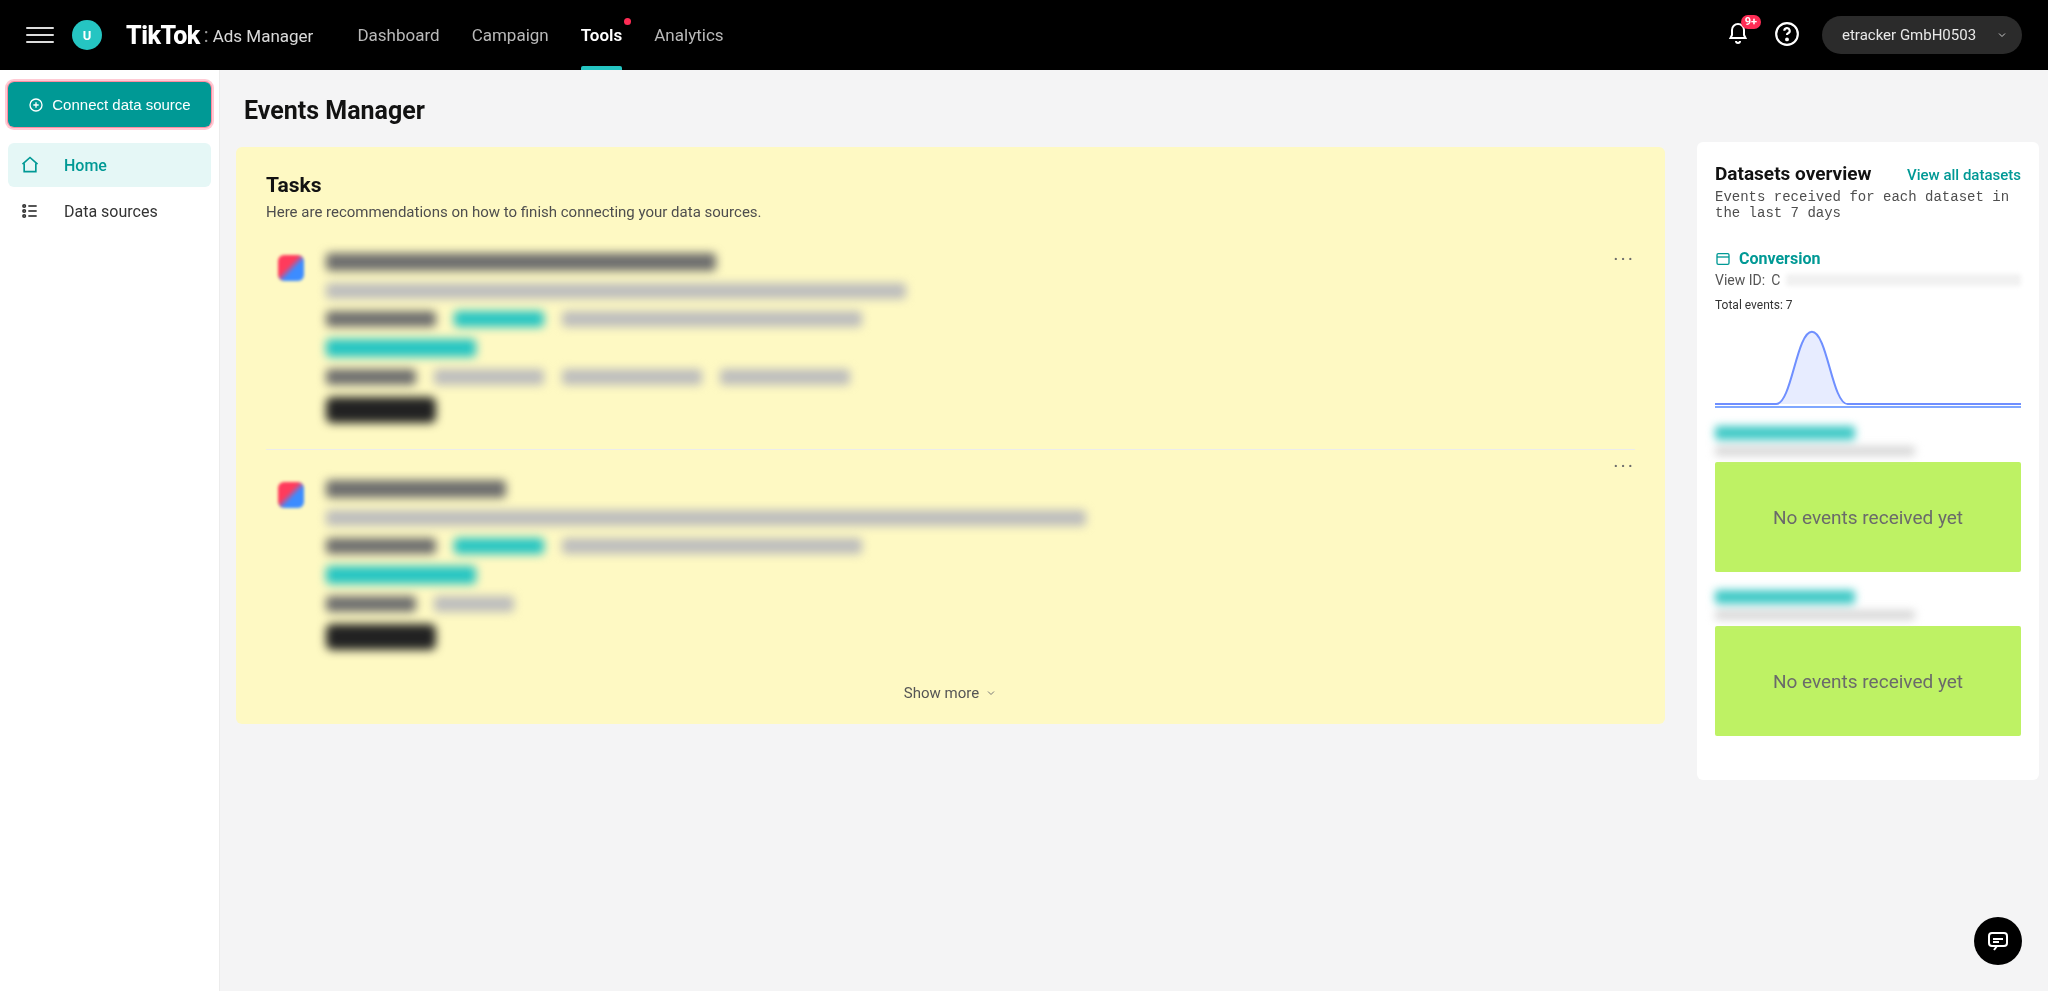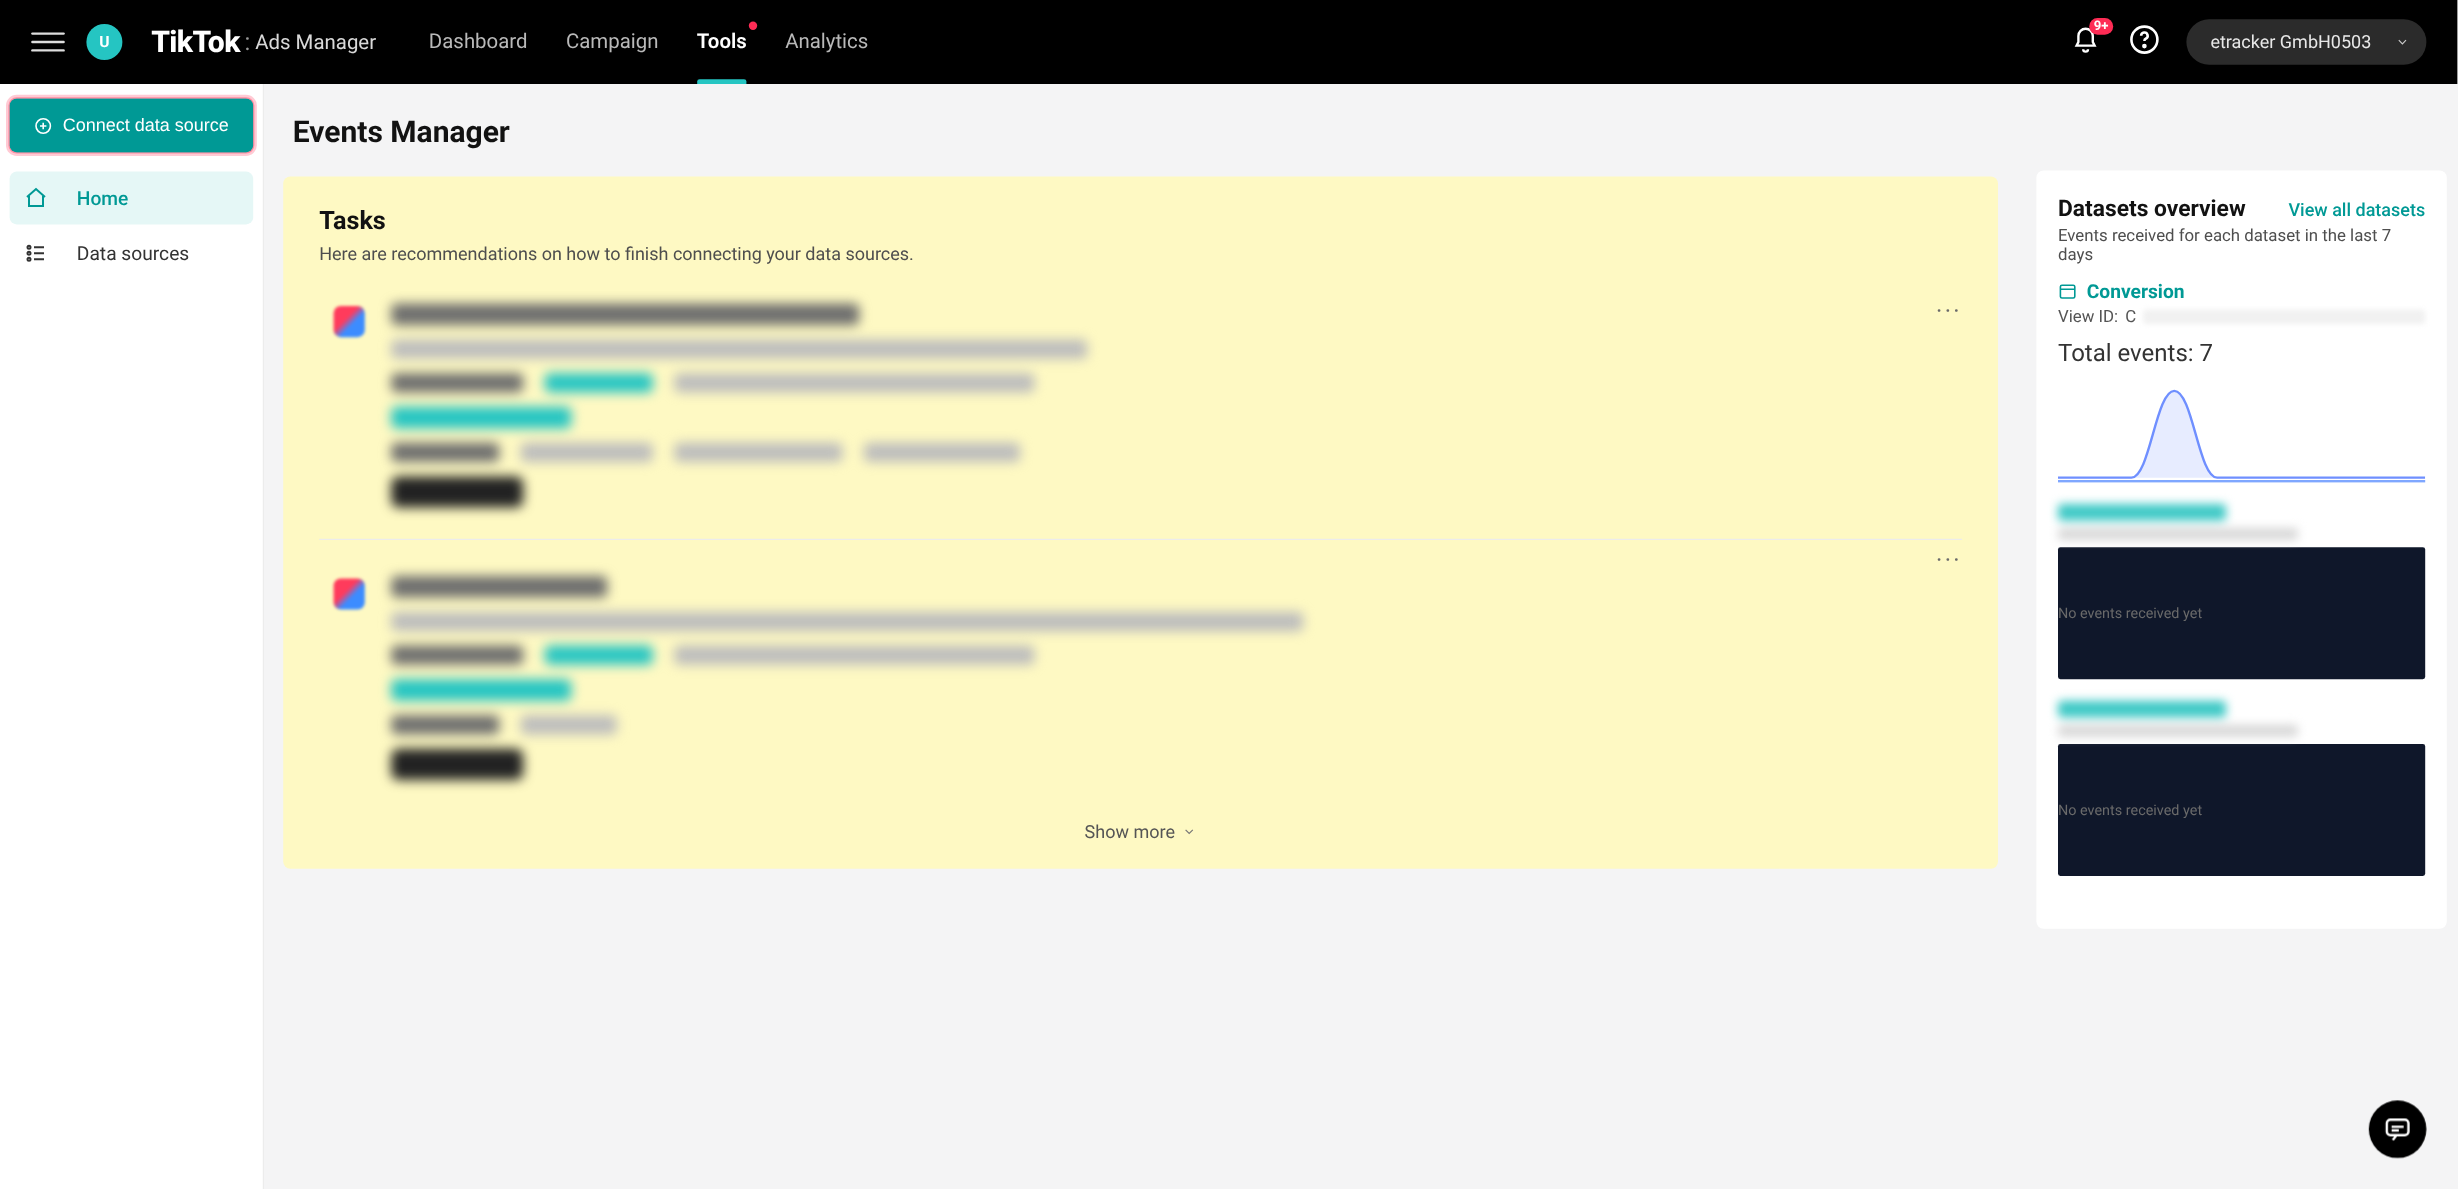--- a/index.html
+++ b/index.html
@@ -170,41 +170,41 @@
 
   
   .right-col {
     width:342px;
     margin-top:72px; 
   }
   .ov-card { background:#fff; border-radius:6px; padding:20px 18px 26px 18px; }
   .ov-head { display:flex; align-items:baseline; justify-content:space-between; margin-bottom:4px; }
   .ov-title { font-size:19px; font-weight:700; }
   .ov-link { color:#009995; font-size:15px; font-weight:500; cursor:pointer;}
-  .ov-sub { color:#4e4e4e; font-size:14px; margin-bottom:12px; }
+  .ov-sub { color:#4e4e4e; font-size:14px; margin-bottom:28px;font-family:Liberation Mono, monospace; }
   .ds-block { margin-bottom:18px; }
   .ds-head { display:flex; align-items:center; gap:8px; color:#009995; font-weight:700; font-size:16px; }
   .ds-head svg { width:16px; height:16px; stroke:#009995; fill:none; }
   .pixel-line { display:flex; align-items:center; gap:6px; color:#555; font-size:14px; margin-top:4px;}
   .pixel-line .redact { flex:1; height:12px; background:#f1f1f1; border-radius:3px; filter:blur(2px);}
-  .total-events { color:#333; font-size:20px; margin-top:10px; }
+  .total-events { color:#333; font-size:12px; margin-top:10px; }
   .spark {
     margin-top:8px; height:88px; width:100%;
     border-bottom:2px solid #7fa7ff;
     position:relative;
   }
   .spark svg { position:absolute; inset:0; width:100%; height:100%; }
   .ds-redact-head {
     display:flex; flex-direction:column; gap:6px; margin-bottom:6px; filter: blur(4px);
   }
   .ds-redact-head .l1 { width:140px; height:14px; background:#3fc9c6; border-radius:3px;}
   .ds-redact-head .l2 { width:200px; height:10px; background:#d8d8d8; border-radius:3px;}
   .noevents {
-    background:#0f172a; height:110px; display:flex; align-items:center; justify-content:flex-start;
-    color:#6a6a6a; font-size:12px; border-radius:2px;
+    background:#bef264; height:110px; display:flex; align-items:center; justify-content:center;
+    color:#6a6a6a; font-size:19px; border-radius:2px;
   }
 
   
   .chat-fab {
     position:fixed; right:26px; bottom:26px;
     width:48px; height:48px; border-radius:50%;
     background:#000; display:flex; align-items:center; justify-content:center;
     cursor:pointer;
   }
   .chat-fab svg { width:24px; height:24px; stroke:#fff; }

